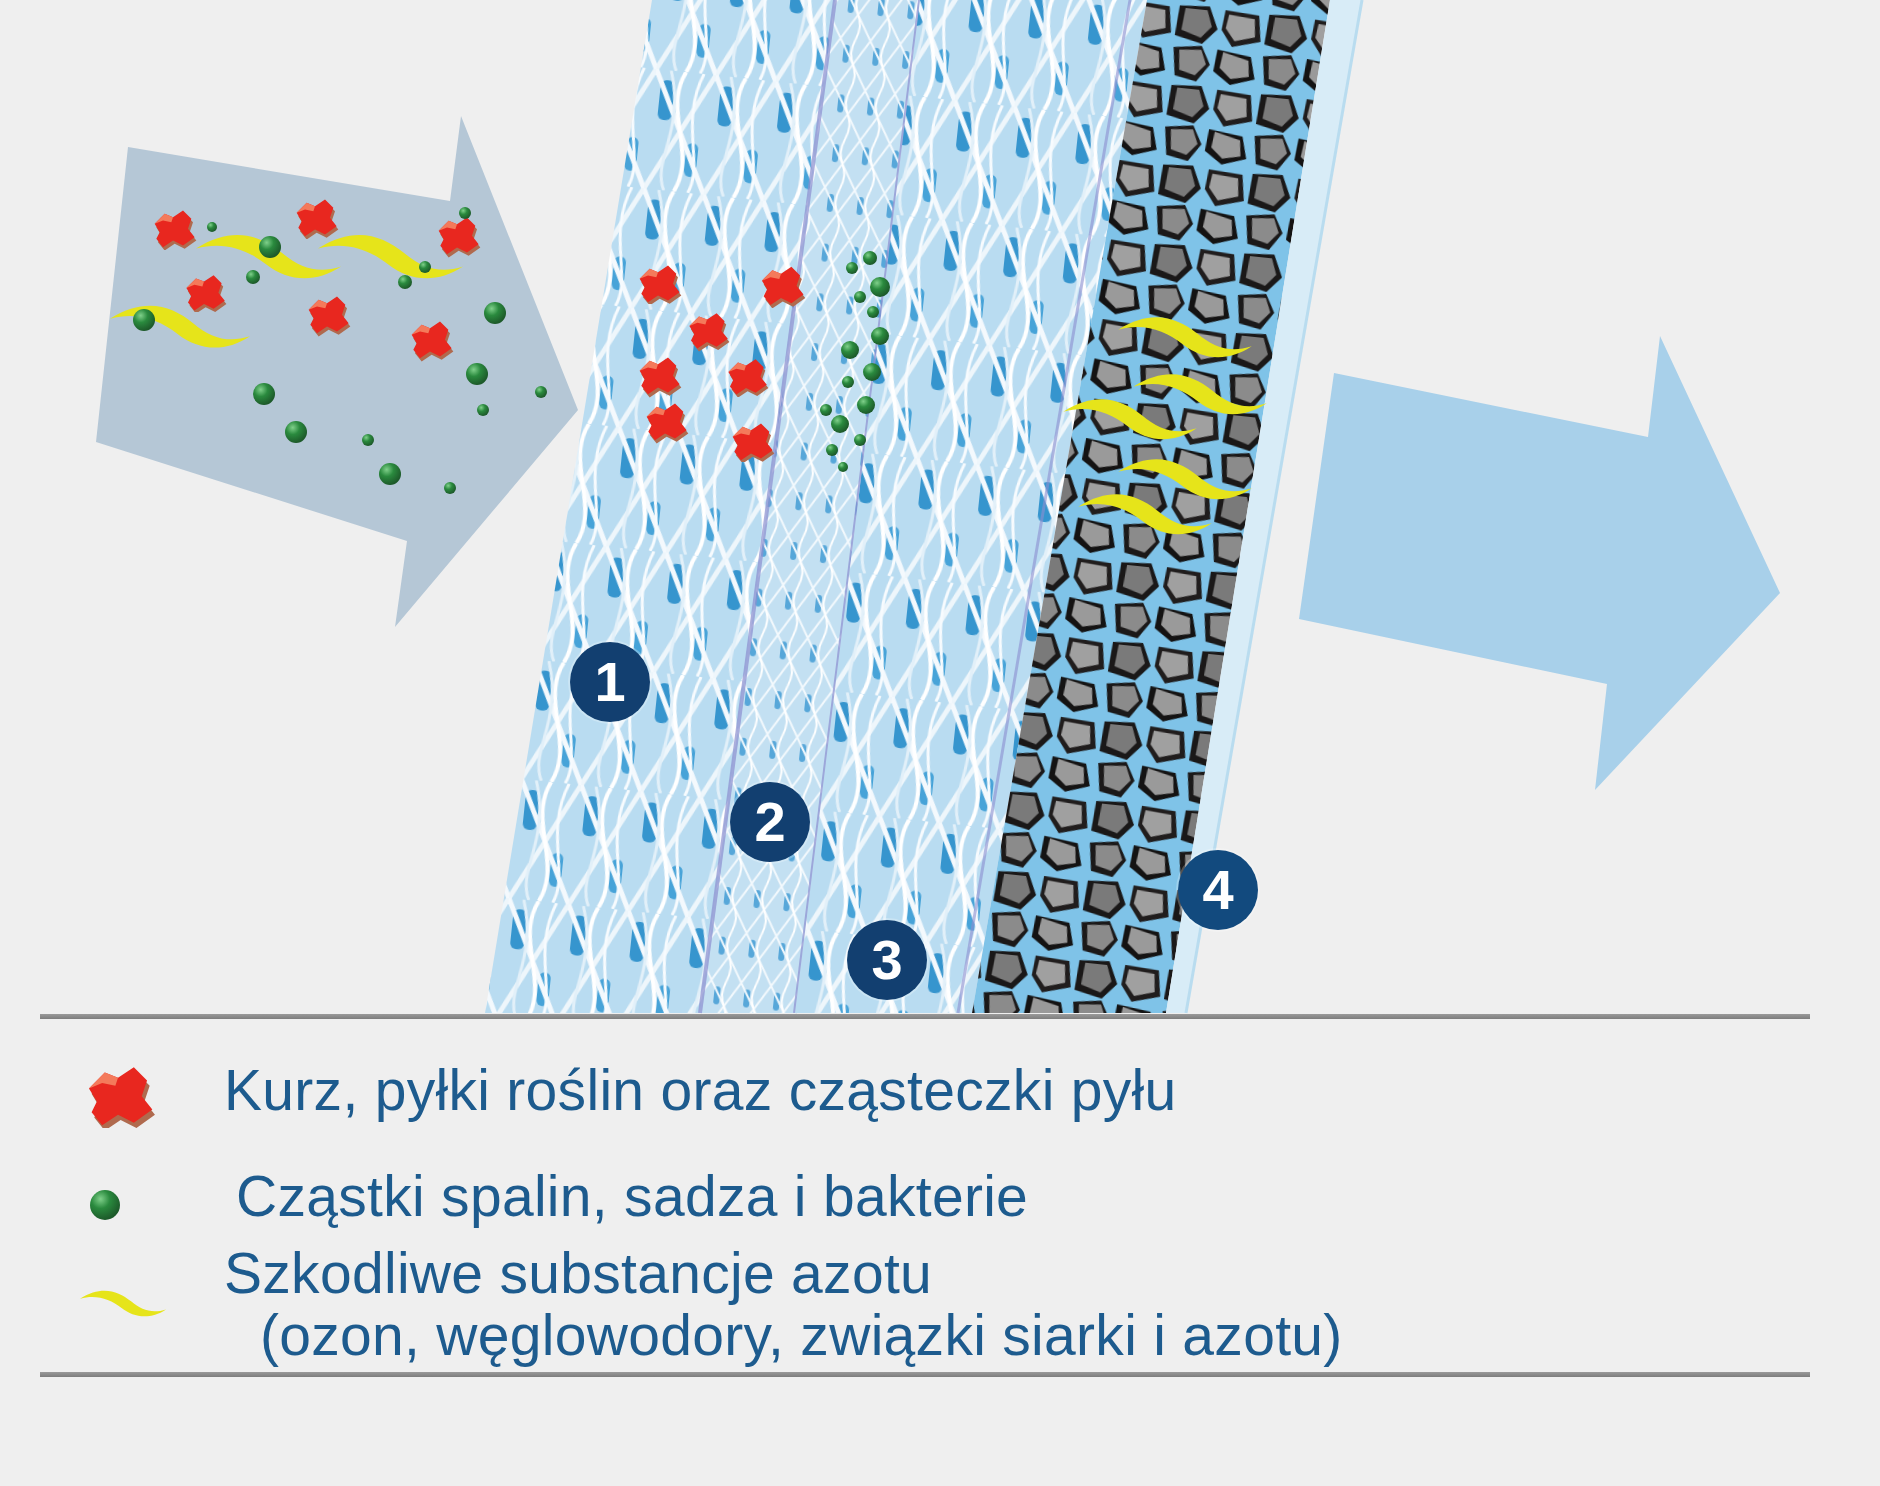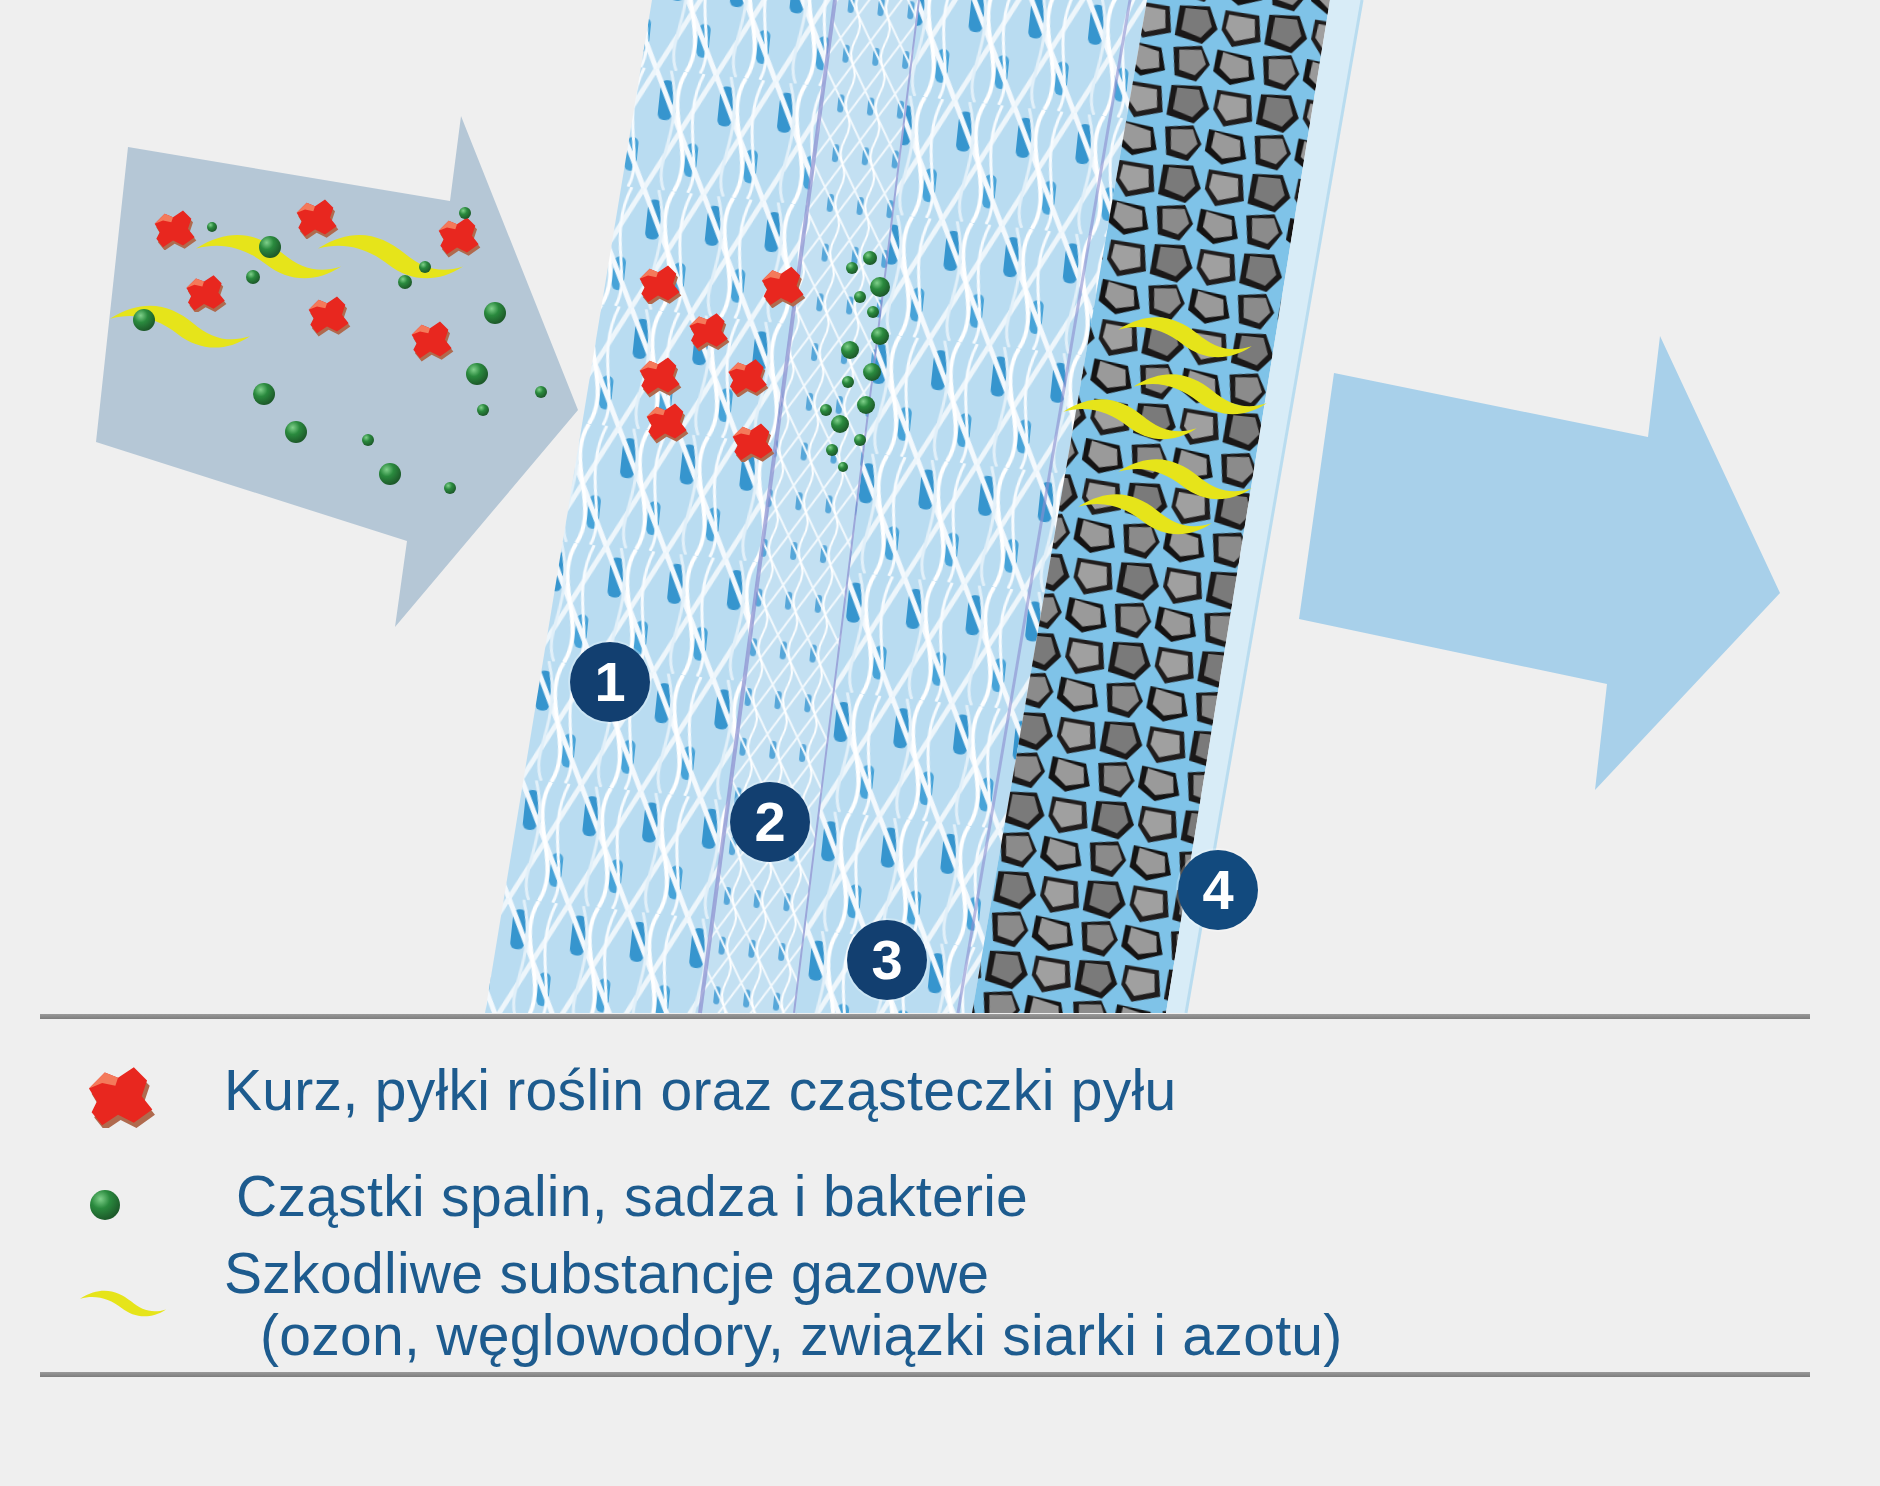--- a/index.html
+++ b/index.html
@@ -177,17 +177,17 @@
   <div class="legend-text" style="top:1058px;">Kurz, pyłki roślin oraz cząsteczki pyłu</div>
 
   <svg class="legend-icon" style="left:88px; top:1188px;" width="34" height="34" viewBox="0 0 34 34">
     <circle cx="17" cy="17" r="15" fill="url(#gGreen)"></circle>
   </svg>
   <div class="legend-text" style="top:1164px;margin-left:12px;">Cząstki spalin, sadza i bakterie</div>
 
   <svg class="legend-icon" style="left:80px; top:1287px;" width="86" height="34" viewBox="0 0 160 60">
     <use href="#wisp"></use>
   </svg>
-  <div class="legend-text" style="top:1241px;">Szkodliwe substancje gazowe</div>
+  <div class="legend-text" style="top:1241px;">Szkodliwe substancje azotu</div>
   <div class="legend-text" style="top:1303px;margin-left:36px;">(ozon, węglowodory, związki siarki i azotu)</div>
 
   <div class="rule" style="top:1372px;"></div>
 </div>
 
 </body></html>

